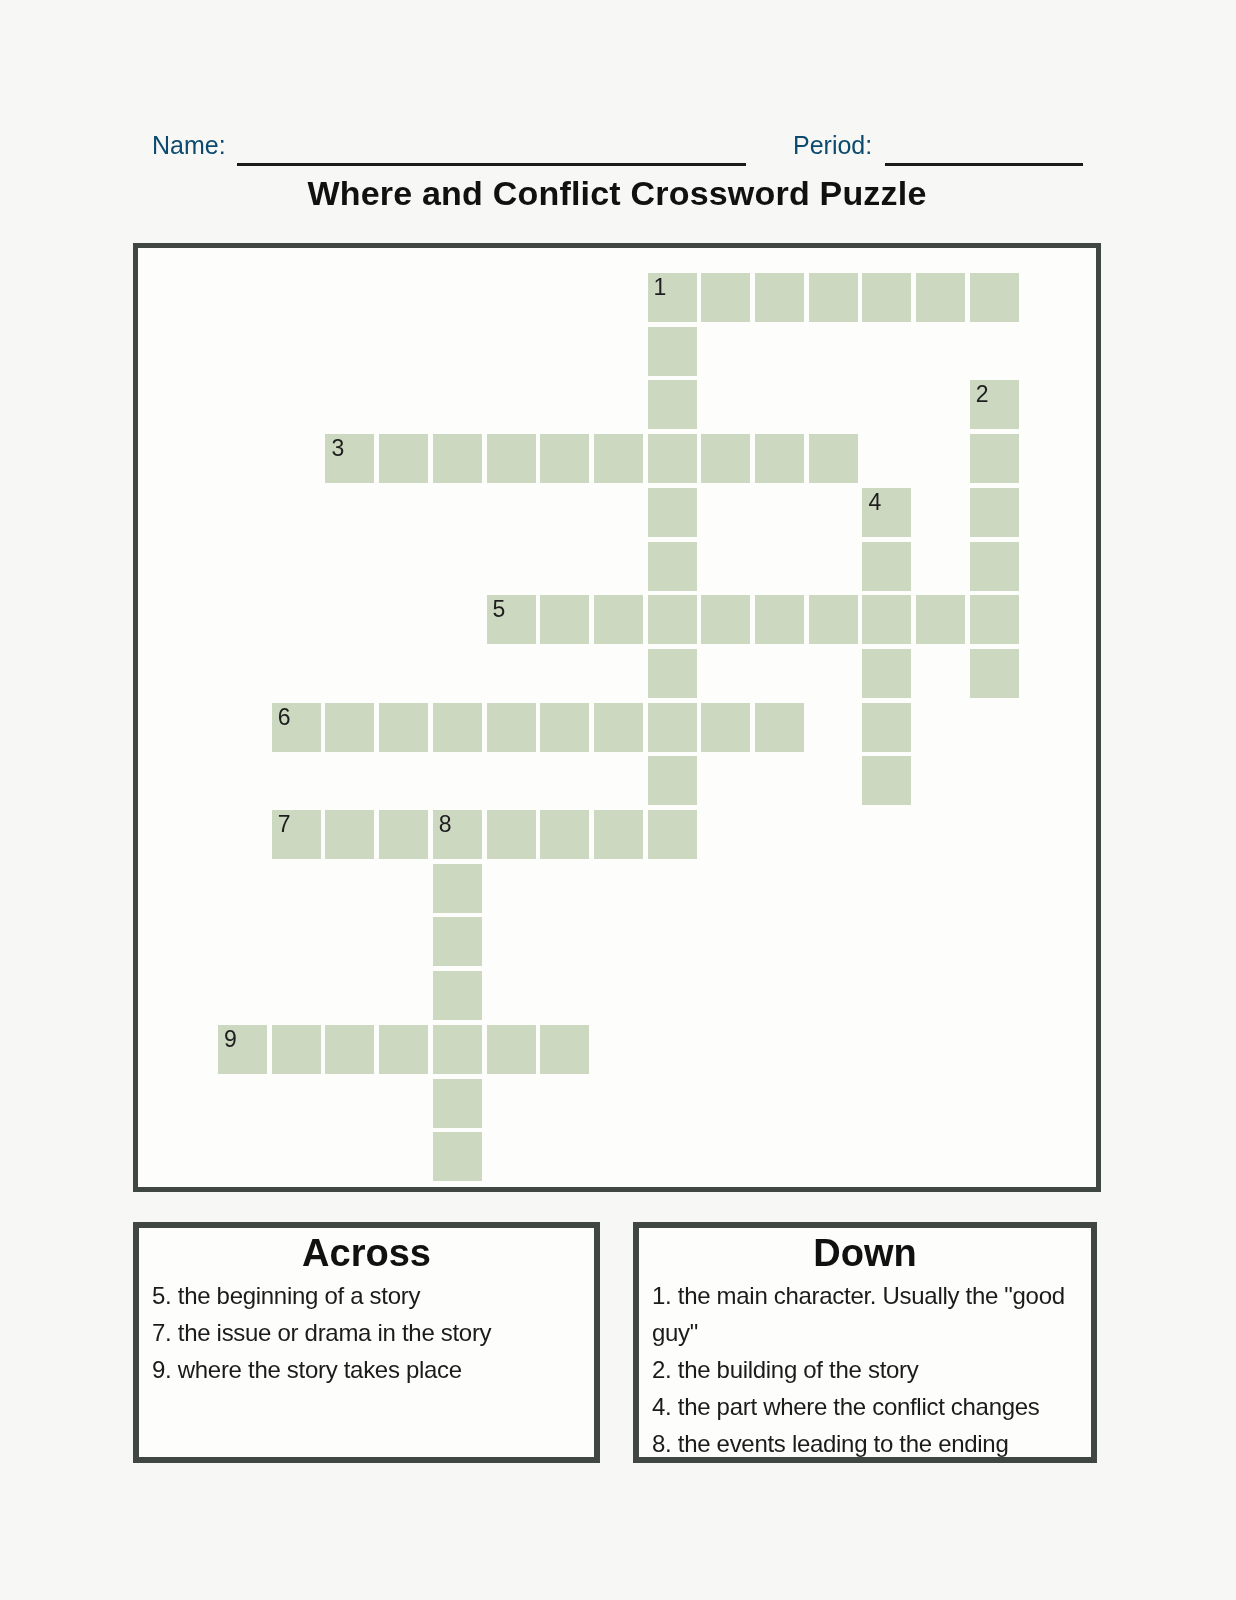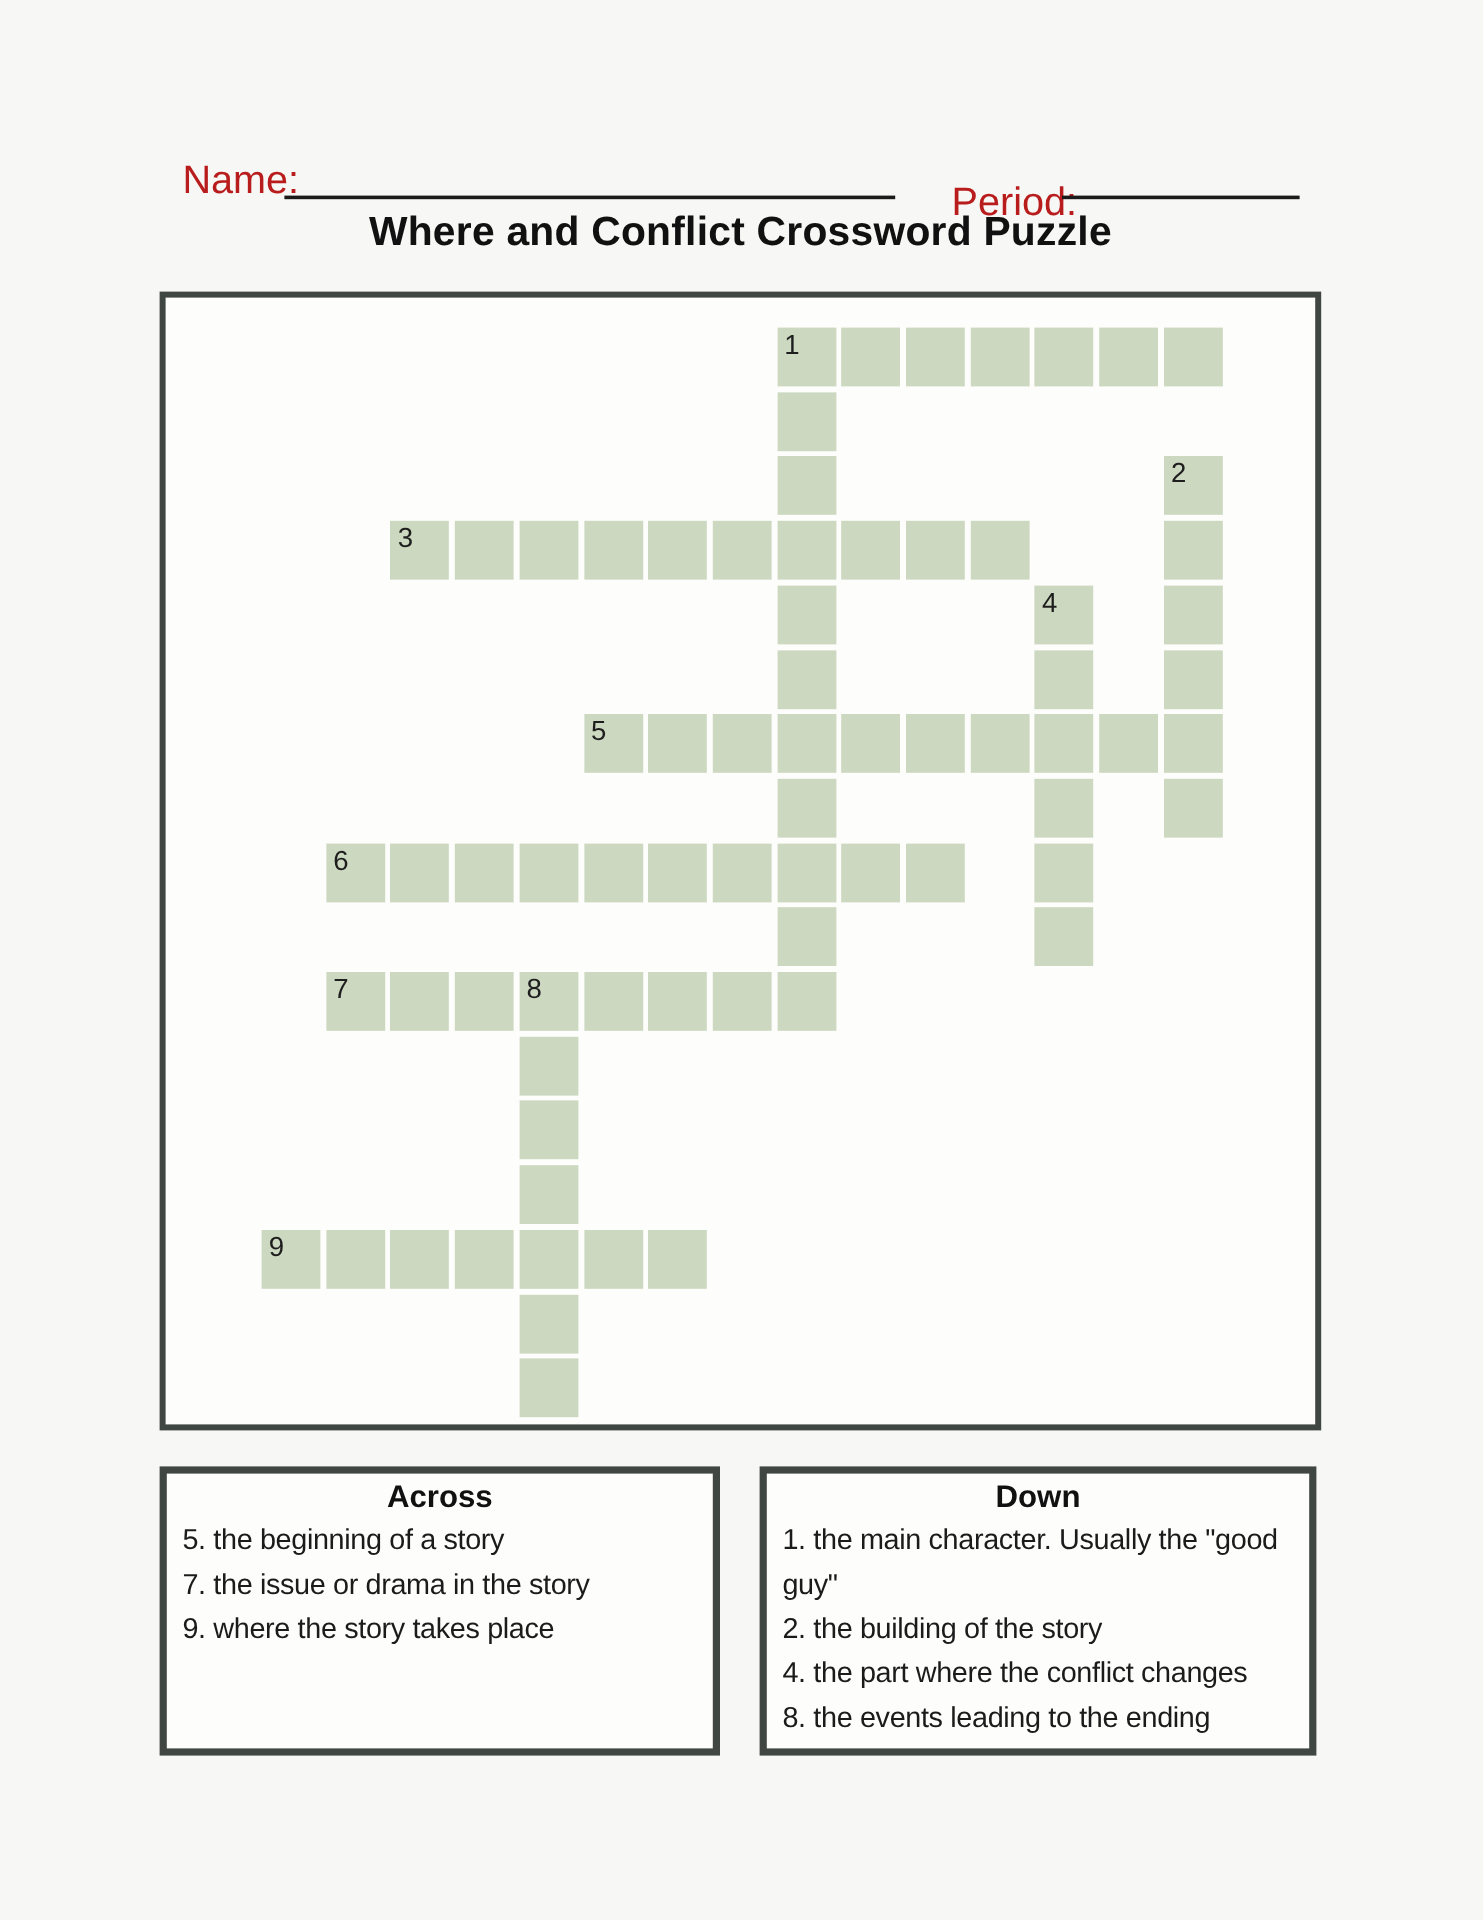--- a/index.html
+++ b/index.html
@@ -7,23 +7,23 @@
     width: 1236px; height: 1600px;
     background: #f7f8f5;
     font-family: "Liberation Sans", sans-serif;
     color: #1b1b1b;
     position: relative;
     overflow: hidden;
   }
   .page { position: absolute; left: 0; top: 0; width: 1236px; height: 1600px; }
 
   
-  .hdr-label { position: absolute; font-size: 33px; color: #b91c1c; white-space: nowrap; }
+  .hdr-label { position: absolute; font-size: 25px; color: #0c4a6e; white-space: nowrap; }
   #name-label   { left: 152px; top: 131px; }
-  #period-label { left: 793px; top: 149px; }
+  #period-label { left: 793px; top: 131px; }
   .write-line { position: absolute; height: 3px; background: #1b1b1b; }
   #name-line   { left: 237px; top: 163px; width: 509px; }
   #period-line { left: 885px; top: 163px; width: 198px; }
 
   .title {
     position: absolute; left: 133px; top: 174px; width: 968px;
     text-align: center; font-size: 34px; font-weight: bold; color: #111;
     letter-spacing: 0.2px;
   }
 
@@ -49,21 +49,21 @@
   .clue-box {
     position: absolute; top: 1222px; height: 241px;
     border: 6px solid #404742;
     background: #fdfdfc;
     box-sizing: border-box;
   }
   #across-box { left: 133px; width: 467px; }
   #down-box   { left: 633px; width: 464px; }
   .clue-title {
     margin: 4px 0 2px 0;
-    text-align: center; font-size: 26px; font-weight: bold; color: #111;
+    text-align: center; font-size: 38px; font-weight: bold; color: #111;
   }
   .clue-list {
     list-style: none; margin: 2px 0 0 0; padding: 0 8px 0 13px;
   }
   .clue {
     font-size: 24px; line-height: 37px; color: #1b1b1b;
     letter-spacing: -0.3px;
   }
 </style>
 </head>

